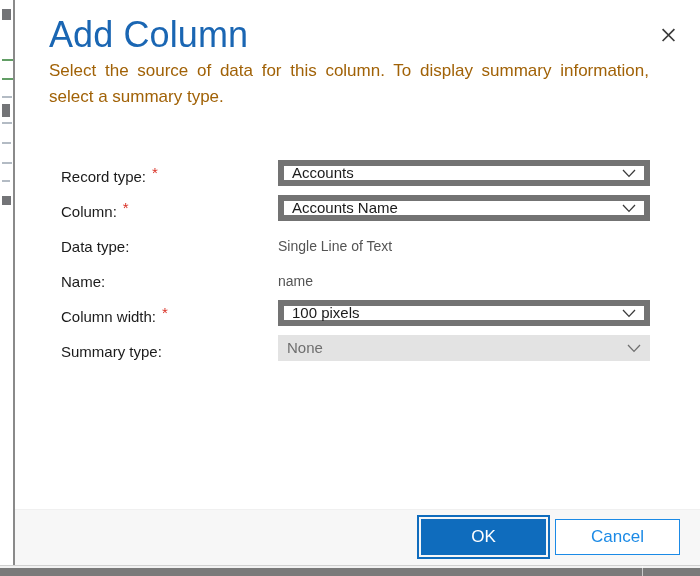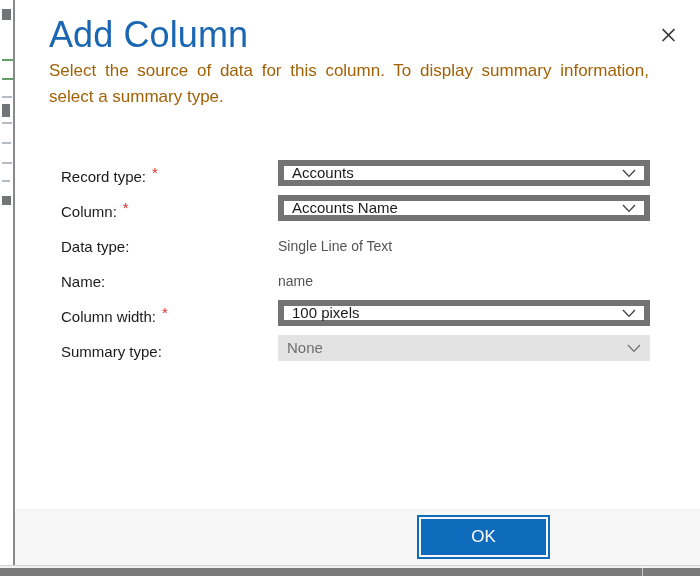--- a/index.html
+++ b/index.html
@@ -363,20 +363,21 @@
             </span>
           </div>
         </div>
       </div>
 
     </div>
   </div>
 
   <div id="dialog-footer">
     <button id="ok-button">OK</button>
+    <button id="cancel-button">Cancel</button>
   </div>
 
 </div>
 
 <div id="host-scrollbar">
   <div id="host-scrollbar-thumb"></div>
   <div id="host-scroll-divider"></div>
 </div>
 
 </body></html>

